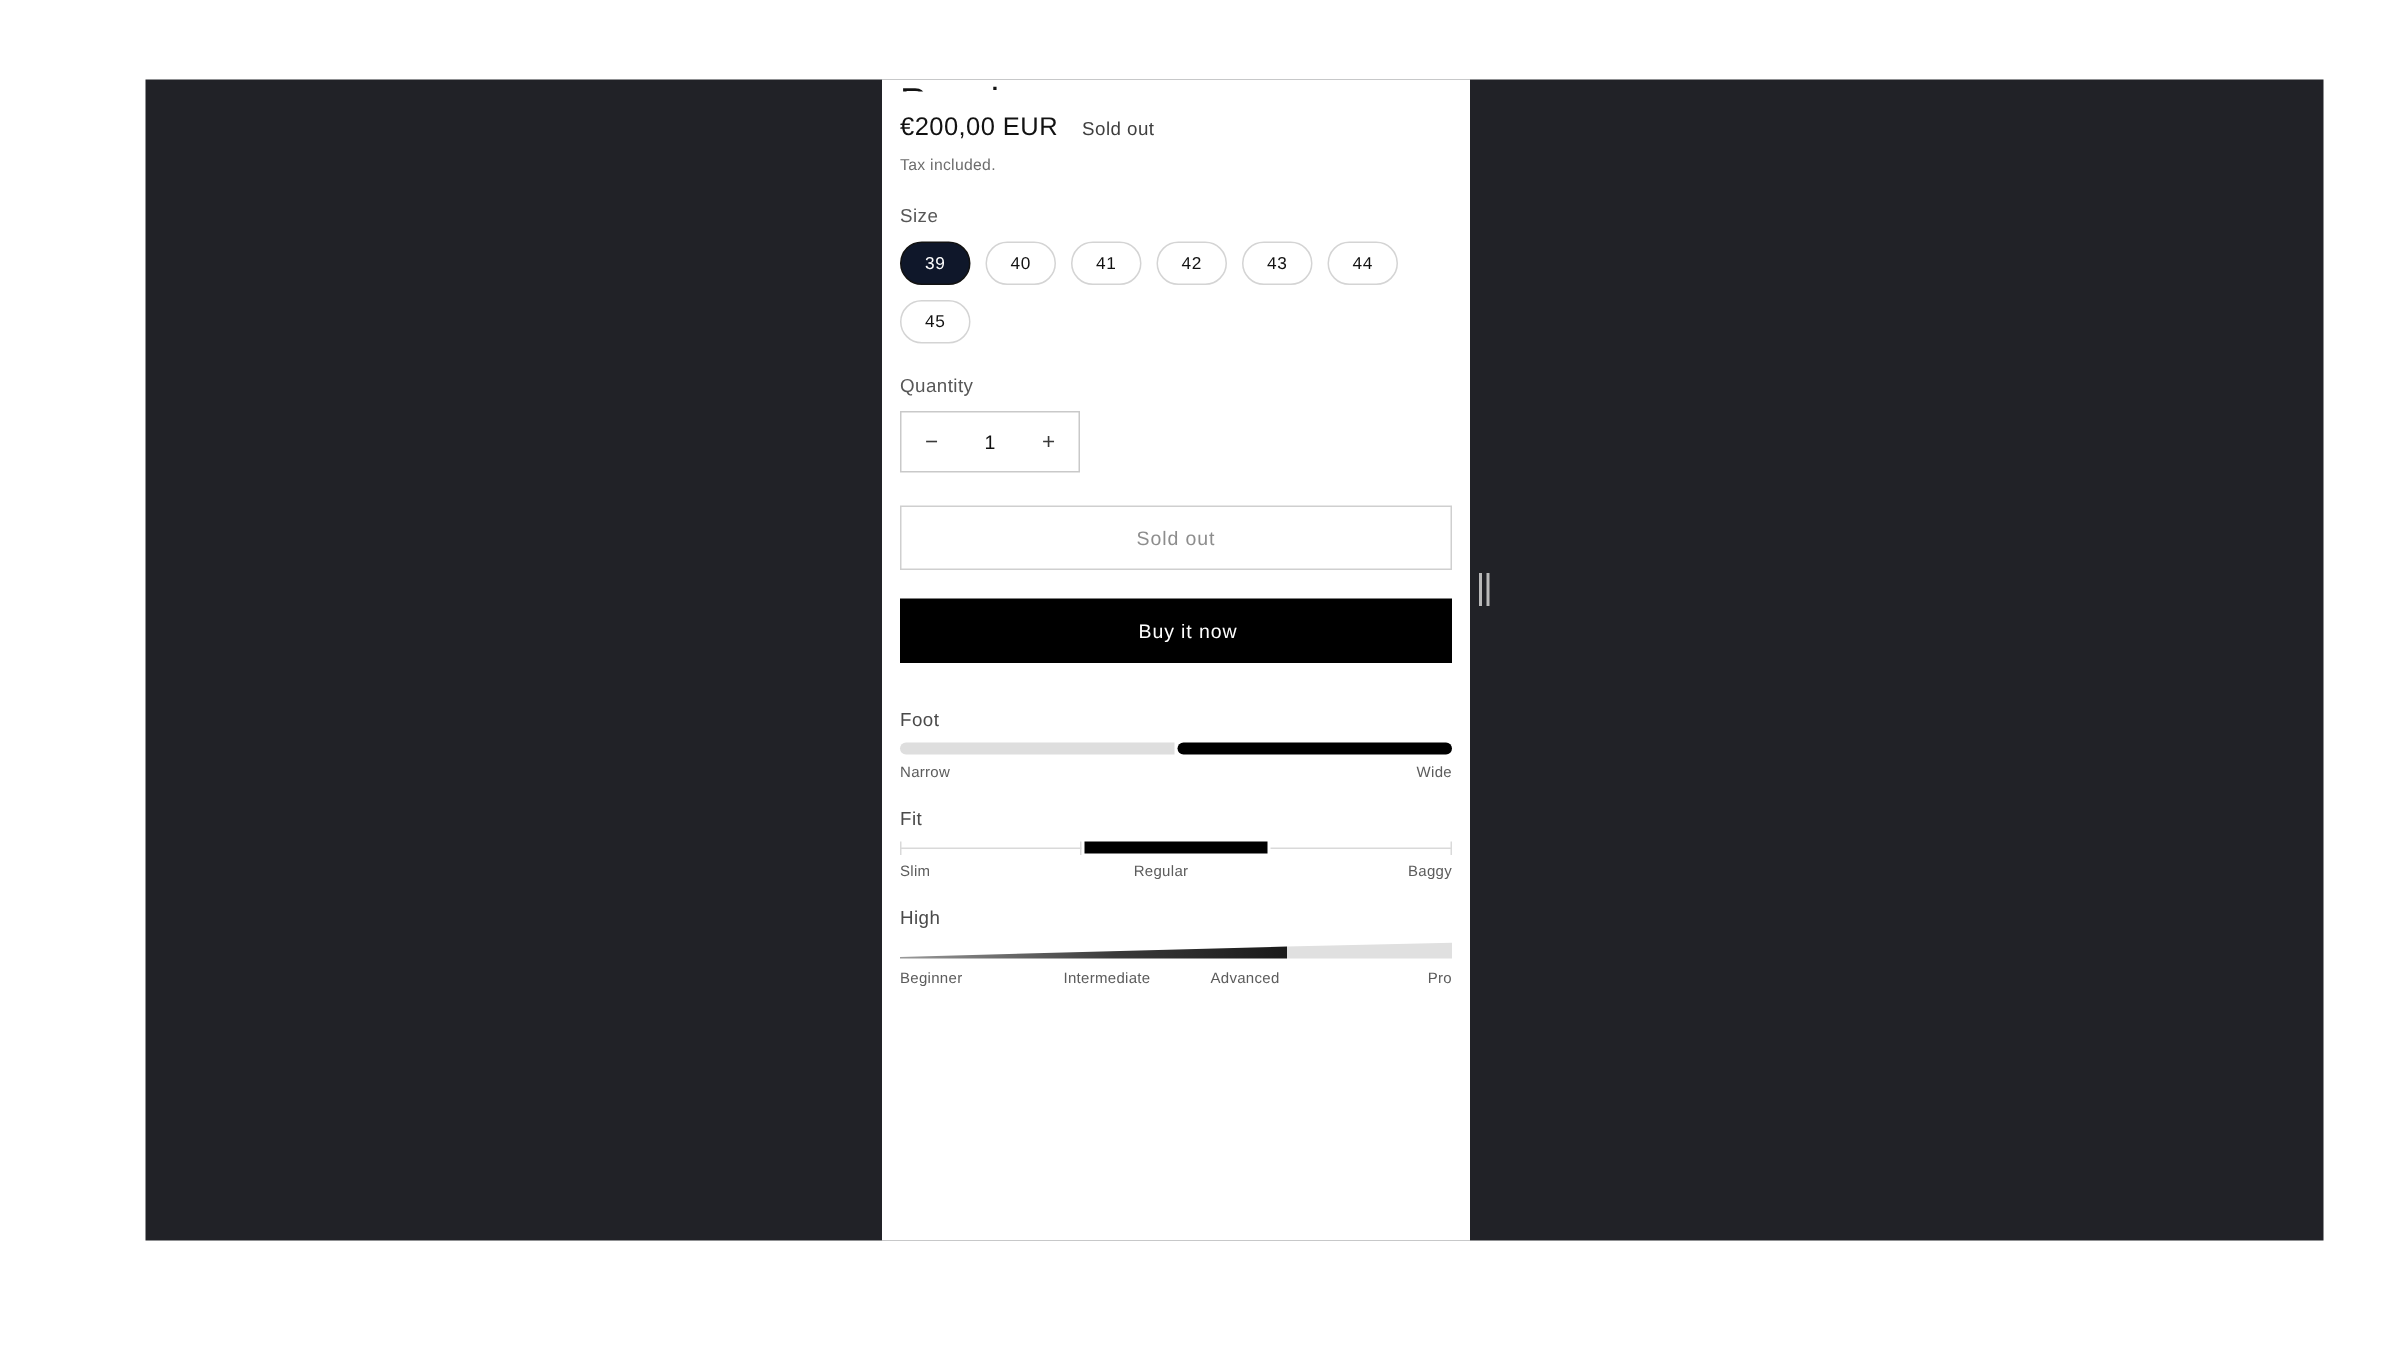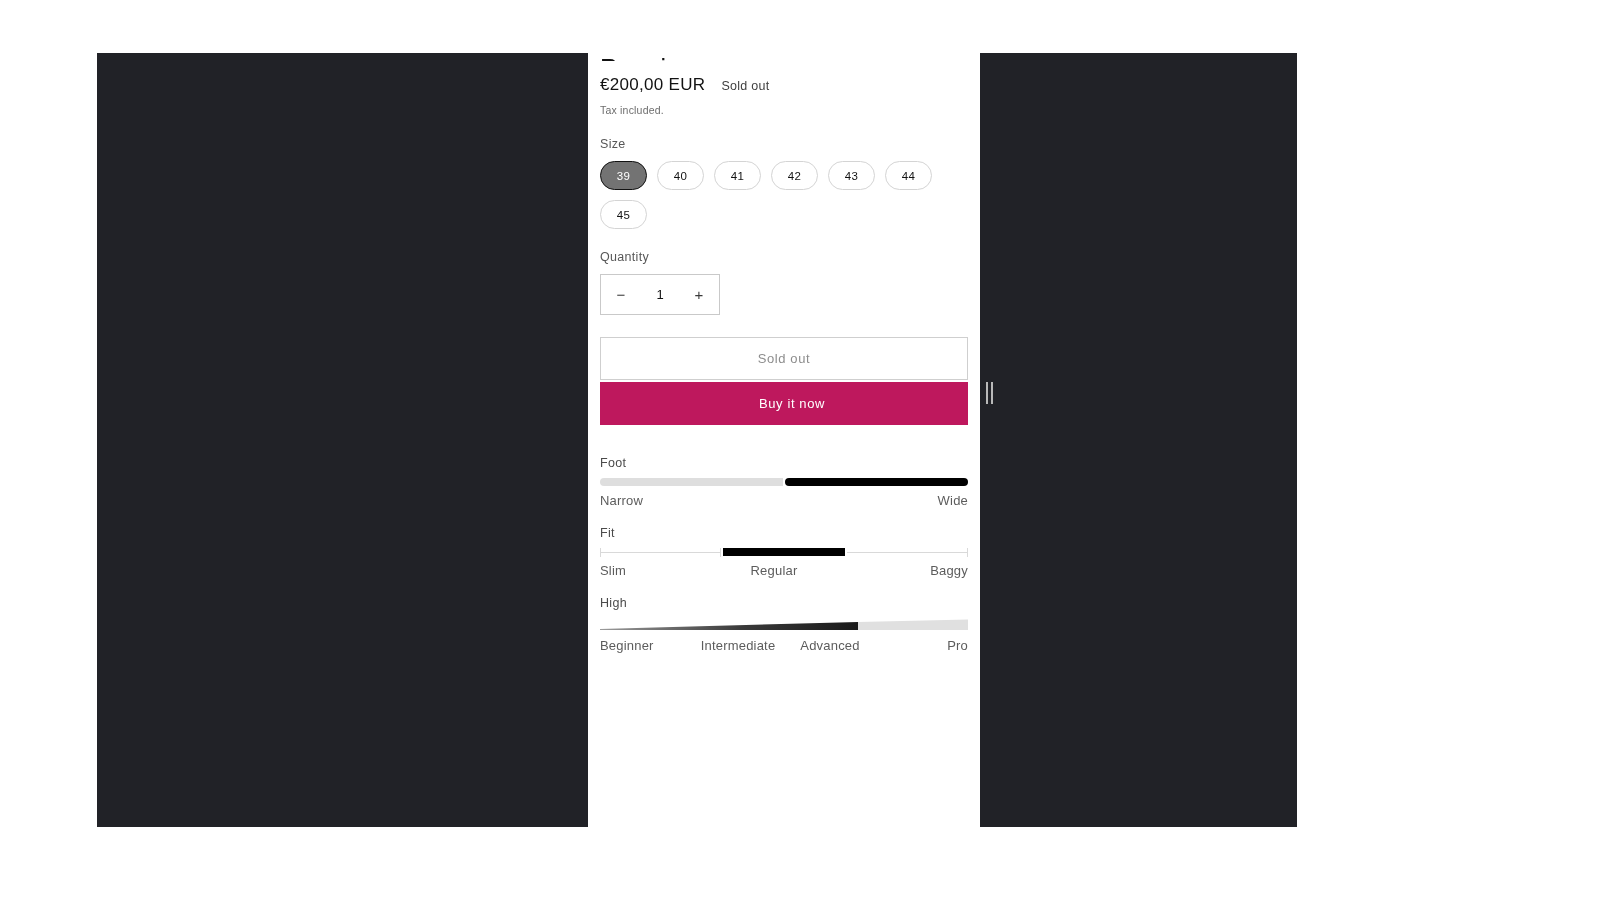--- a/index.html
+++ b/index.html
@@ -1,21 +1,21 @@
 <!DOCTYPE html>
 <html><head>
 <meta charset="utf-8">
 <style>
   html,body{margin:0;padding:0;}
   body{
     width:1600px;height:900px;background:#ffffff;
     font-family:"Liberation Sans", sans-serif;
     overflow:hidden;position:relative;
   }
-  .viewport{position:absolute;left:97px;top:53px;width:1200px;height:774px;background:#212227;}
+  .viewport{position:absolute;left:97px;top:53px;width:1452px;height:774px;background:#212227;}
   .page-col{position:absolute;left:491px;top:0;width:392px;height:774px;background:#ffffff;overflow:hidden;}
   .inner{position:absolute;left:12px;top:0;width:368px;}
 
   .title{
     font-size:25px;color:#121212;letter-spacing:.2px;
     margin:0;padding:0;height:8px;overflow:hidden;line-height:30px;
     font-weight:400;
   }
   .price-row{display:flex;align-items:baseline;gap:16px;margin-top:14px;}
   .price{font-size:17px;color:#121212;letter-spacing:.3px;}
@@ -24,37 +24,37 @@
 
   .field-label{font-size:12.5px;color:#575757;margin-top:21px;letter-spacing:.3px;}
 
   .size-grid{display:flex;flex-wrap:wrap;gap:10px;margin-top:10px;width:378px;}
   .size-chip{
     width:47px;height:29px;border-radius:16px;border:1px solid #d4d4d4;
     background:#fff;color:#121212;font-size:11.5px;
     display:flex;align-items:center;justify-content:center;
     letter-spacing:.4px;cursor:pointer;box-sizing:border-box;
   }
-  .size-chip.selected{background:#737373;color:#ffffff;border-color:#121212;}
+  .size-chip.selected{background:#0f172a;color:#ffffff;border-color:#121212;}
 
   .qty-box{
     margin-top:10px;width:120px;height:41px;border:1px solid #c9c9c9;
     display:flex;align-items:center;justify-content:space-between;
     box-sizing:border-box;padding:0 11px;background:#fff;
   }
   .qty-btn{font-size:15px;color:#3a3a3a;cursor:pointer;width:18px;text-align:center;user-select:none;line-height:1;}
   .qty-val{font-size:13px;color:#121212;}
 
   .btn{
     width:368px;height:43px;box-sizing:border-box;margin-top:22px;
     display:flex;align-items:center;justify-content:center;
     font-size:13px;letter-spacing:.6px;cursor:pointer;
   }
   .btn-soldout{border:1px solid #cfcfcf;background:#ffffff;color:#8d8d8d;}
-  .btn-buy{background:#be185d;color:#ffffff;margin-top:2px;padding-left:16px;}
+  .btn-buy{background:#000000;color:#ffffff;margin-top:19px;padding-left:16px;}
 
   .desc{
     margin-top:30px;width:368px;font-size:12.8px;line-height:23px;
     color:#535353;letter-spacing:.15px;
   }
 
   .meters{margin-top:31px;width:368px;}
   .meter{margin-bottom:18px;}
   .meter-title{font-size:12.5px;color:#4a4a4a;letter-spacing:.3px;margin-bottom:8px;}
   .bar-seg-row{display:flex;gap:2px;align-items:center;height:8px;}
@@ -62,21 +62,21 @@
   .seg.on{background:#000000;}
   .seg.off{background:#dedede;}
   .seg.thin{height:1px;background:#d9d9d9;align-self:center;position:relative;}
   .seg.thin::before{content:"";position:absolute;right:0;top:-4px;width:1px;height:9px;background:#d9d9d9;}
   .seg.thin.first::after{content:"";position:absolute;left:0;top:-4px;width:1px;height:9px;background:#d9d9d9;}
   .bar-round .seg:first-child{border-radius:5px 0 0 5px;}
   .bar-round .seg:last-child{border-radius:0 5px 5px 0;}
   .bar-round .seg.on{border-radius:5px;}
   .labels{display:flex;justify-content:space-between;margin-top:7px;}
   .labels.three span:nth-child(2){flex:0 0 auto;}
-  .labels span{font-size:13px;color:#5c5c5c;letter-spacing:.2px;}
+  .labels span{font-size:10px;color:#5c5c5c;letter-spacing:.2px;}
   .labels.four{justify-content:space-between;}
   .labels.four span{flex:1;text-align:left;}
   .labels.four span:nth-child(2){text-align:center;}
   .labels.four span:nth-child(3){text-align:center;}
   .labels.four span:last-child{text-align:right;}
   .labels.three{justify-content:space-between;}
   .labels.three span{flex:1;text-align:left;}
   .labels.three span:nth-child(2){text-align:center;}
   .labels.three span:last-child{text-align:right;padding-left:20px;}
 

